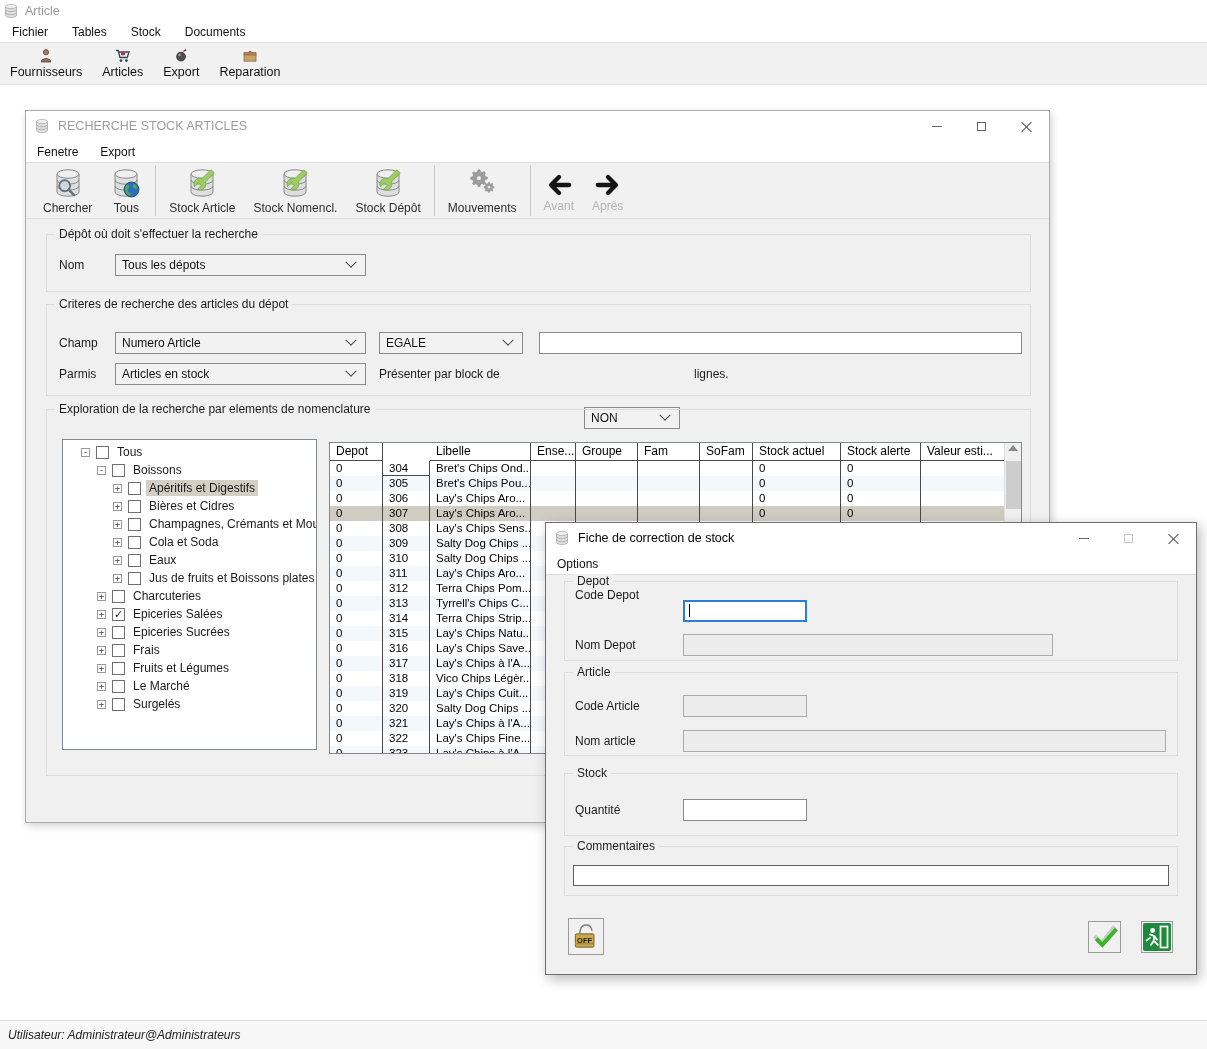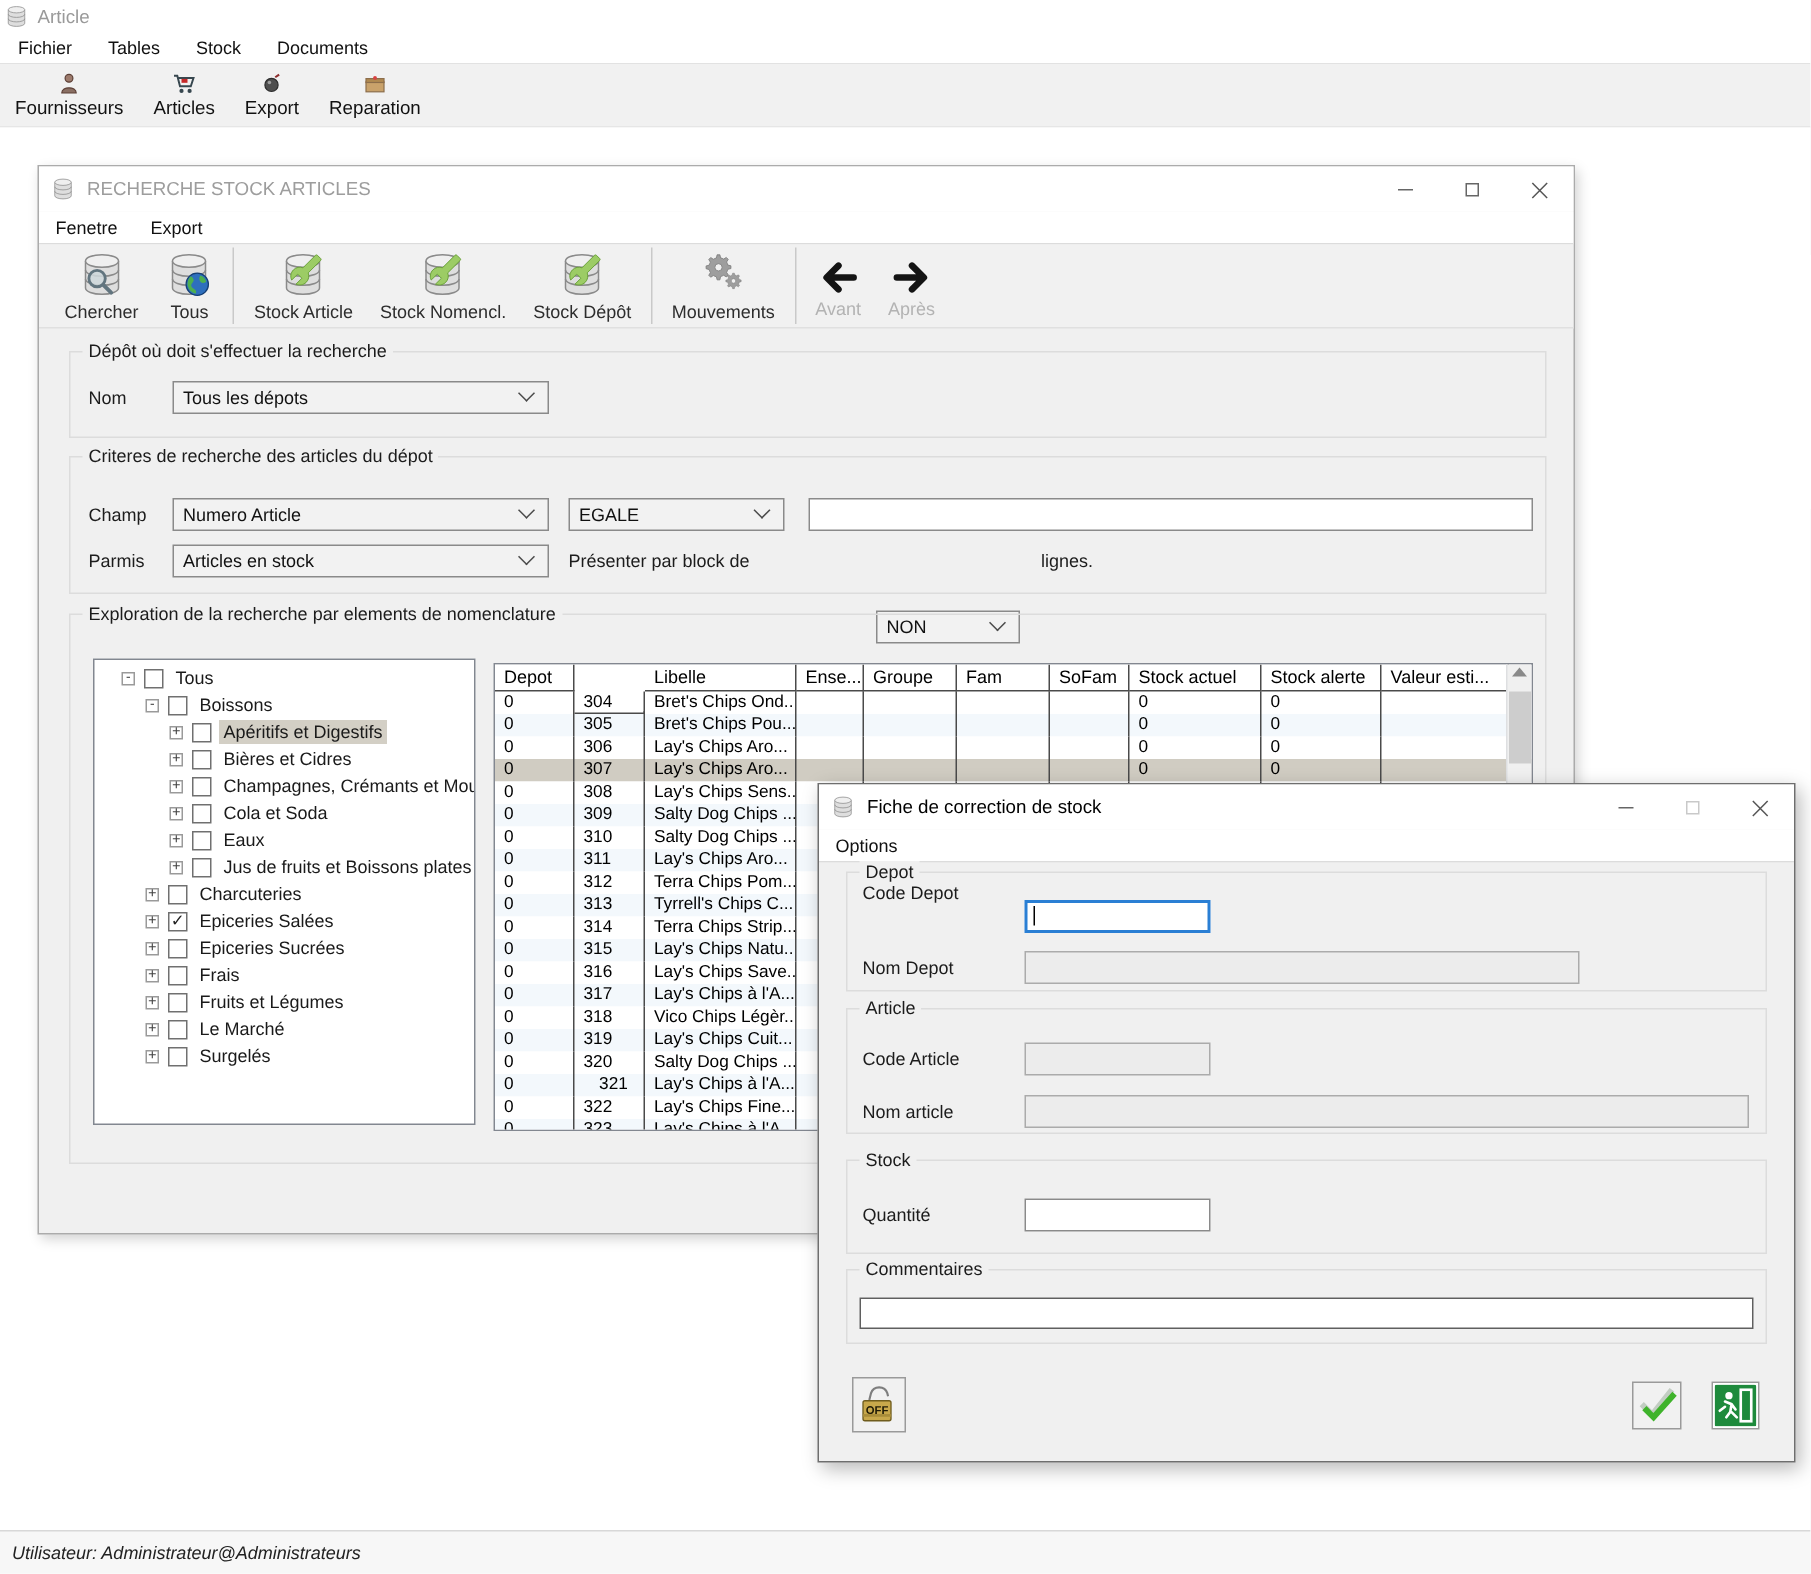--- a/index.html
+++ b/index.html
@@ -611,21 +611,21 @@
               <div class="gc" style="width: 45px;"></div>
               <div class="gc" style="width: 62px;"></div>
               <div class="gc" style="width: 62px;"></div>
               <div class="gc" style="width: 53px;"></div>
               <div class="gc" style="width: 88px;"></div>
               <div class="gc" style="width: 80px;"></div>
               <div class="gc" style="width: 85px;"></div>
             </div>
             <div class="grow galt">
               <div class="gc" style="width: 53px;">0</div>
-              <div class="gc" style="width: 47px; text-align: center;">321</div>
+              <div class="gc" style="width: 47px;">321</div>
               <div class="gc" style="width: 101px;">Lay's Chips à l'A...</div>
               <div class="gc" style="width: 45px;"></div>
               <div class="gc" style="width: 62px;"></div>
               <div class="gc" style="width: 62px;"></div>
               <div class="gc" style="width: 53px;"></div>
               <div class="gc" style="width: 88px;"></div>
               <div class="gc" style="width: 80px;"></div>
               <div class="gc" style="width: 85px;"></div>
             </div>
             <div class="grow">

